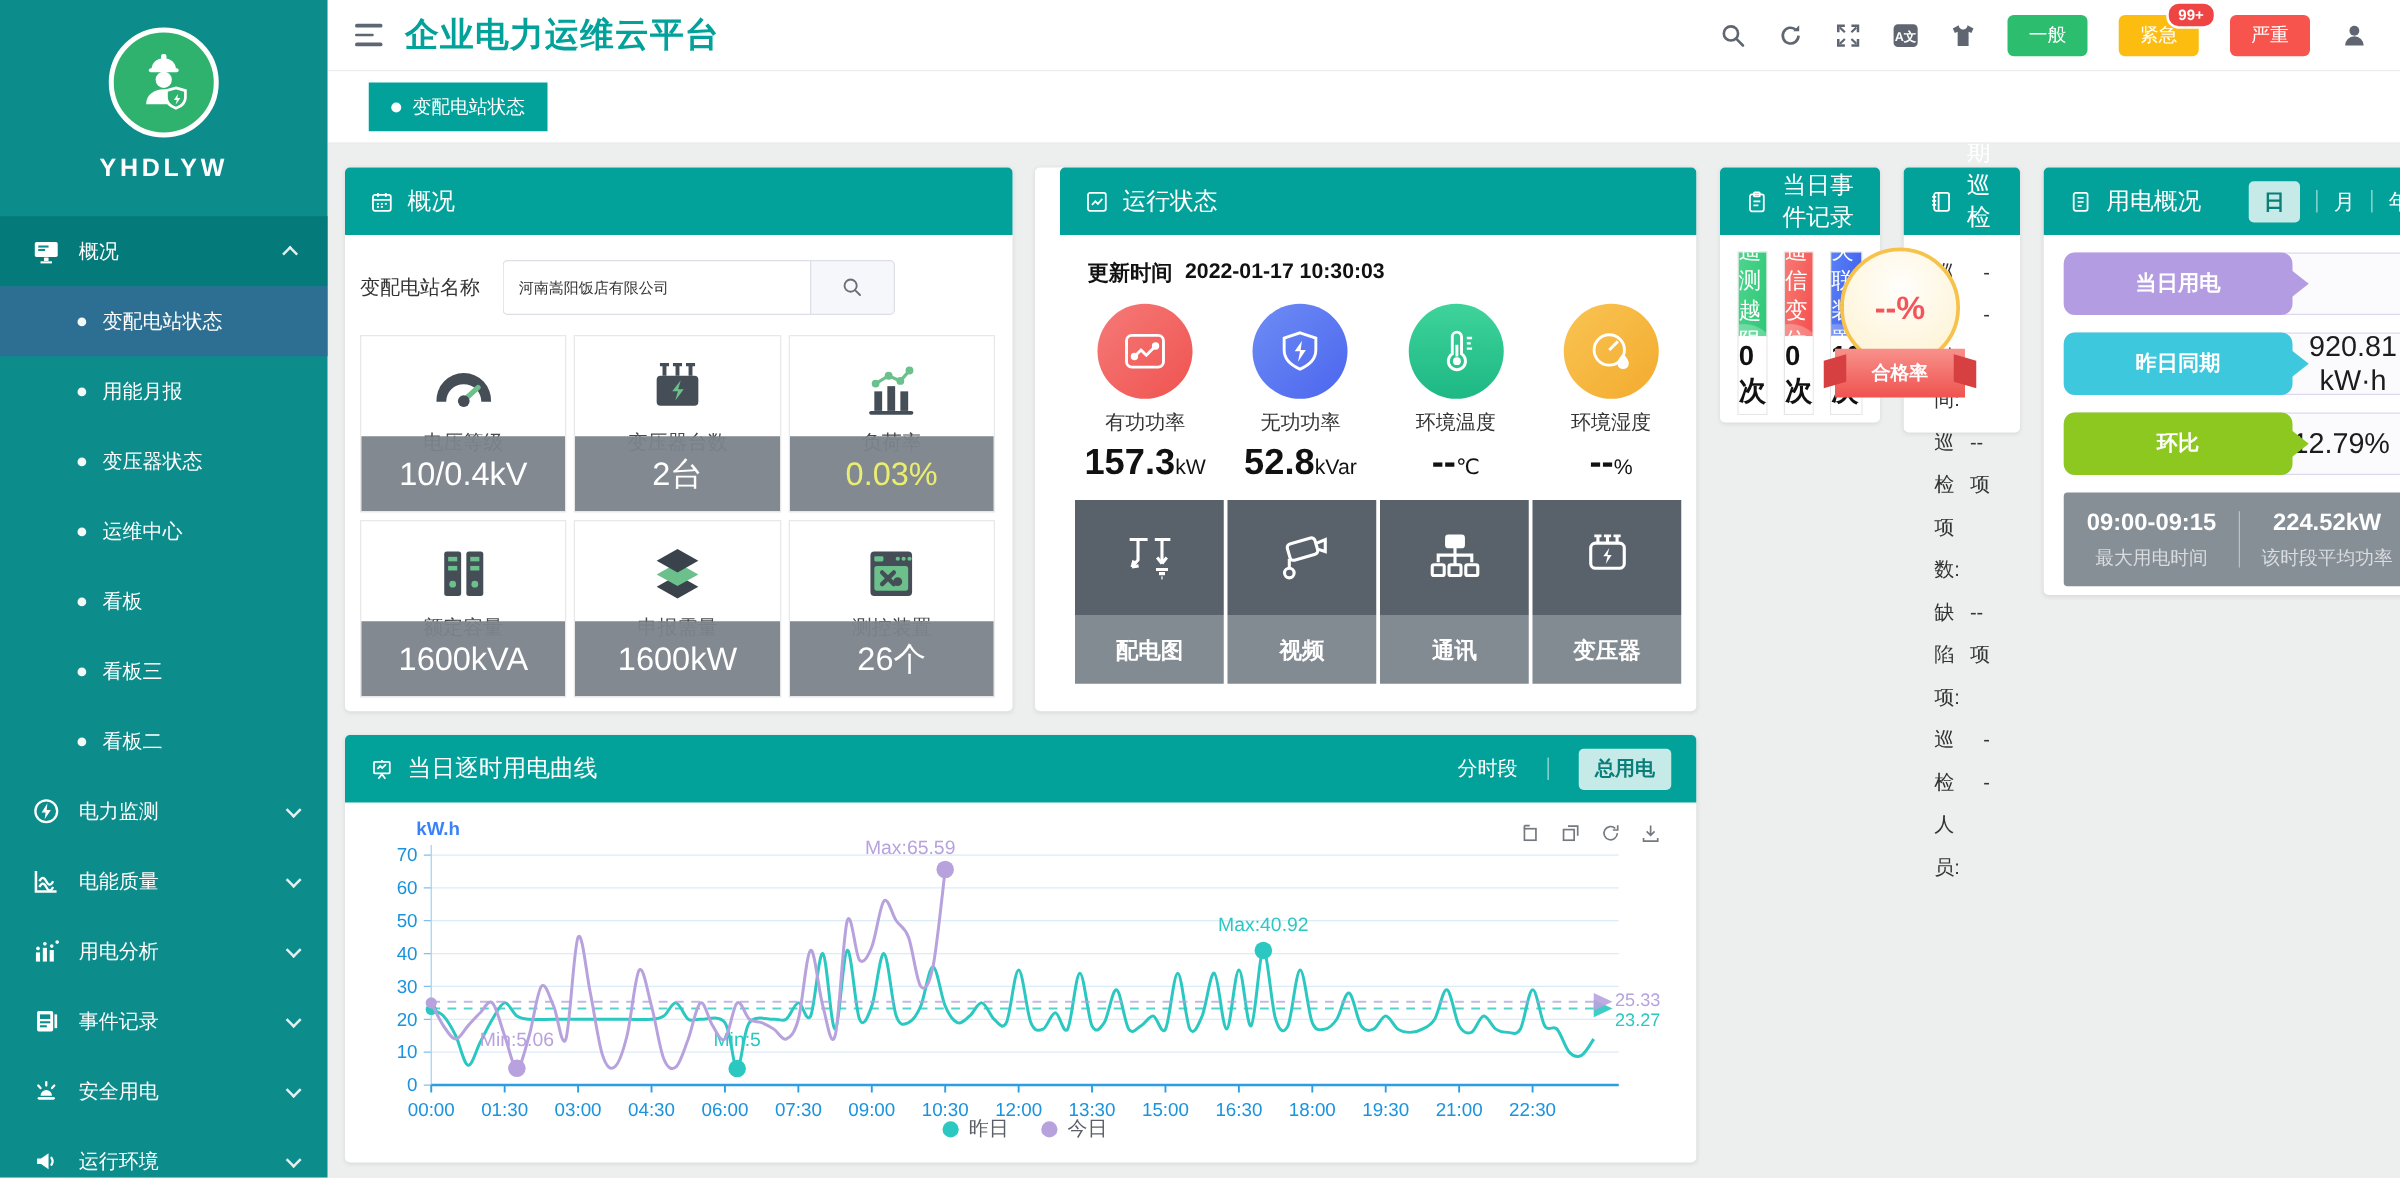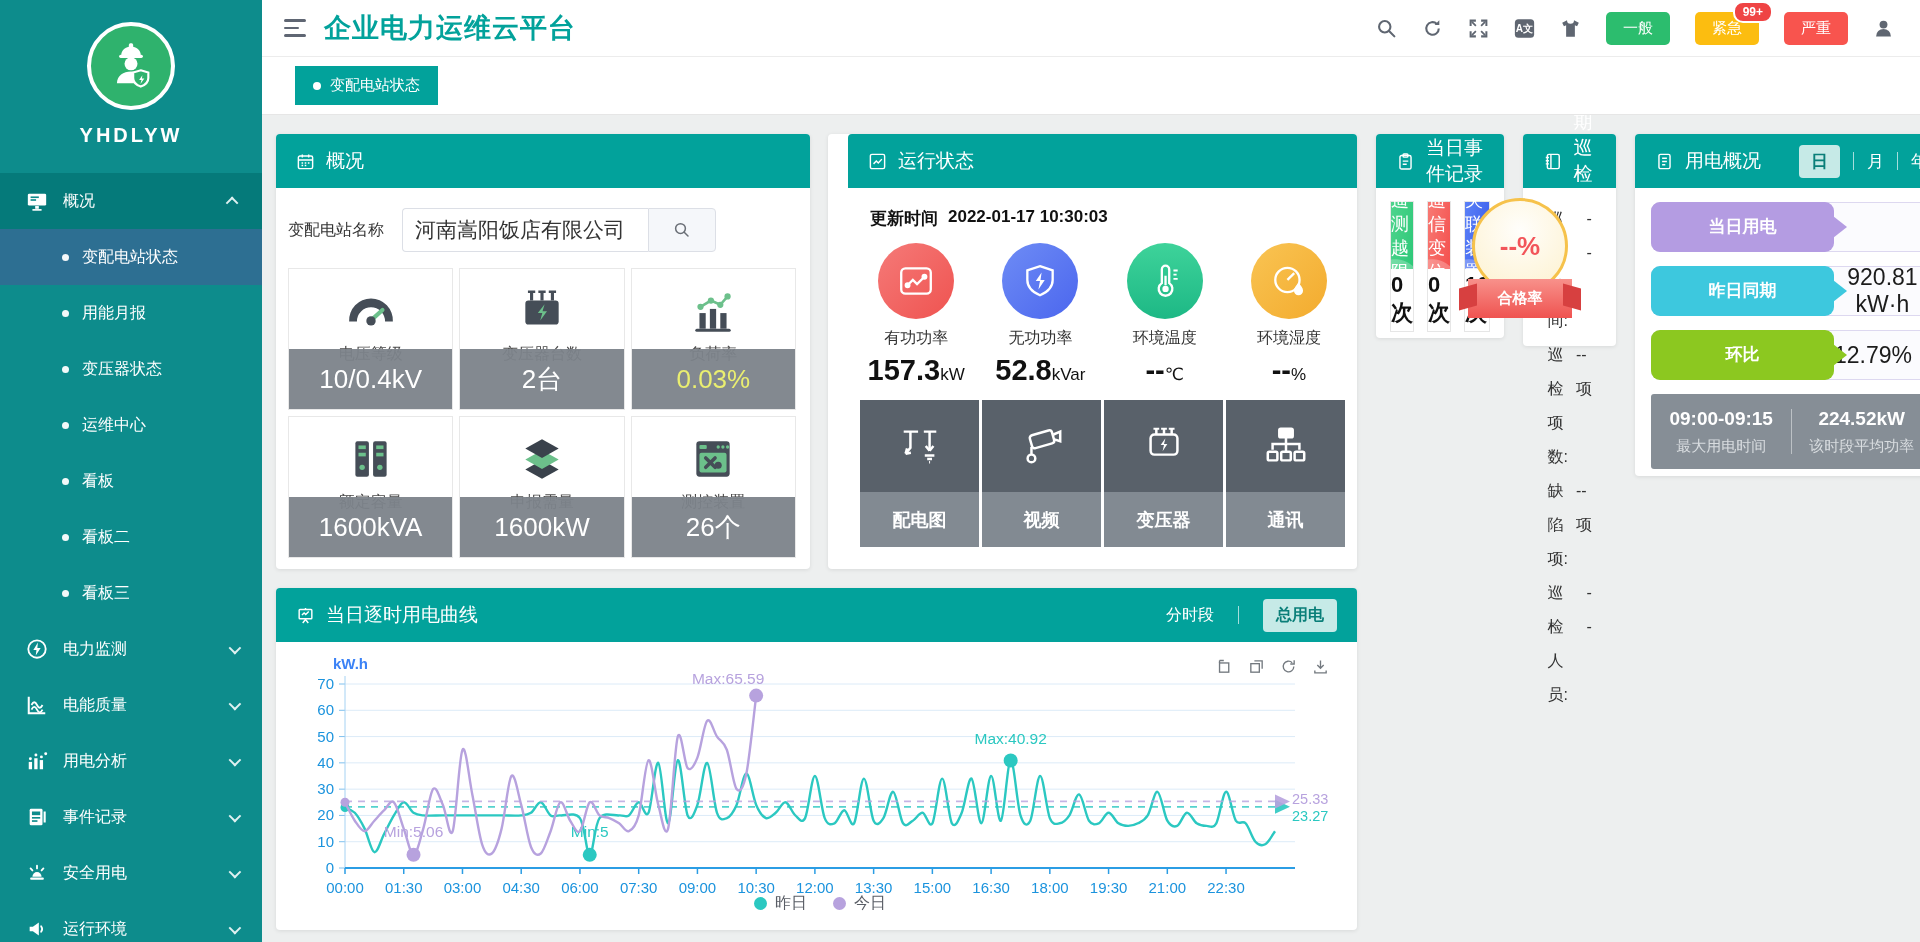--- a/index.html
+++ b/index.html
@@ -46,21 +46,21 @@
   .row-top{display:flex;gap:18px;}
   .card{background:#fff;border-radius:4px;box-shadow:0 1px 4px rgba(0,0,0,.09);position:relative;}
   .card-h{height:54px;background:#02a29b;color:#fff;display:flex;align-items:center;padding:0 20px;font-size:19px;gap:11px;
     border-radius:4px 4px 0 0;}
   .card-h svg{width:19px;height:19px;flex:none;}
   
   #card-overview{width:534px;height:435px;}
   .station-row{display:flex;align-items:center;padding:20px 14px 0 12px;}
   .station-label{font-size:16px;color:#333;width:114px;flex:none;}
   .station-input{width:246px;height:44px;border:1px solid #dcdfe6;border-right:none;border-radius:4px 0 0 4px;
-    padding:0 12px;font-size:21px;color:#333;outline:none;}
+    padding:0 12px;font-size:12px;color:#333;outline:none;}
   .station-btn{width:68px;height:44px;background:#f5f7fa;border:1px solid #dcdfe6;border-radius:0 4px 4px 0;
     display:flex;align-items:center;justify-content:center;cursor:pointer;color:#6a6f76;}
   .tiles{display:grid;grid-template-columns:repeat(3,1fr);gap:6px;padding:16px 14px 0 12px;}
   .tile{border:1px solid #e8e8e8;height:142px;position:relative;overflow:hidden;text-align:center;background:#fff;}
   .tile-icon{margin-top:10px;height:64px;display:flex;justify-content:center;align-items:center;}
   .tile-label{font-size:16px;color:#4a4a4a;margin-top:1px;}
   .tile-val{position:absolute;left:0;right:0;bottom:0;height:60px;background:rgba(124,131,138,.95);
     color:#fff;font-size:26px;display:flex;align-items:center;justify-content:center;}
   .tile-val.hl{color:#eaee70;}
   
@@ -190,25 +190,25 @@
     <div class="m-sub">
       <span class="bullet"></span>
       <span>运维中心</span>
     </div>
     <div class="m-sub">
       <span class="bullet"></span>
       <span>看板</span>
     </div>
     <div class="m-sub">
       <span class="bullet"></span>
-      <span>看板二</span>
+      <span>看板三</span>
     </div>
     <div class="m-sub">
       <span class="bullet"></span>
-      <span>看板三</span>
+      <span>看板二</span>
     </div>
     <div class="m-parent">
       <svg class="p-ic" viewBox="0 0 24 24">
         <circle cx="12" cy="12" r="9.5" fill="none" stroke="#fff" stroke-width="2"></circle>
         <path d="M13 5 8 13h3.4L10.6 19l5.4-8h-3.6z" fill="#fff"></path>
       </svg>
       <span>电力监测</span>
       <span class="chev"></span>
     </div>
     <div class="m-parent">
@@ -503,39 +503,39 @@
                   <path d="M36 12l7-3v10l-7-2.2"></path>
                     <path d="M13 25v8"></path>
                     <circle cx="13" cy="37" r="4"></circle>
                 </svg>
               </div>
               <div class="lb">视频</div>
             </div>
             <div class="sbtn">
               <div class="ic">
                 <svg width="46" height="46" viewBox="0 0 48 48" fill="none" stroke="#fff" stroke-width="2.6">
-                  <path d="M16 6v6M24 6v6M32 6v6"></path>
-                    <path d="M13 6h6M21 6h6M29 6h6" stroke-width="2.2"></path>
-                  <rect x="10" y="12" width="28" height="21" rx="4"></rect>
-                  <path d="M25.5 16l-5 7h3.5l-1.5 6.5 5-7.5h-3.5z" fill="#fff" stroke="none"></path>
-                </svg>
-              </div>
-              <div class="lb">变压器</div>
-            </div>
-            <div class="sbtn">
-              <div class="ic">
-                <svg width="46" height="46" viewBox="0 0 48 48" fill="none" stroke="#fff" stroke-width="2.6">
                   <rect x="17" y="6" width="14" height="9" rx="1.5" fill="#fff"></rect>
                   <path d="M24 15v7M10 28v-6h28v6M10 25v3M38 25v3M24 22v8"></path>
                   <rect x="5" y="30" width="10" height="9" rx="1.5"></rect>
                     <rect x="19" y="30" width="10" height="9" rx="1.5"></rect>
                     <rect x="33" y="30" width="10" height="9" rx="1.5"></rect>
                 </svg>
               </div>
               <div class="lb">通讯</div>
+            </div>
+            <div class="sbtn">
+              <div class="ic">
+                <svg width="46" height="46" viewBox="0 0 48 48" fill="none" stroke="#fff" stroke-width="2.6">
+                  <path d="M16 6v6M24 6v6M32 6v6"></path>
+                    <path d="M13 6h6M21 6h6M29 6h6" stroke-width="2.2"></path>
+                  <rect x="10" y="12" width="28" height="21" rx="4"></rect>
+                  <path d="M25.5 16l-5 7h3.5l-1.5 6.5 5-7.5h-3.5z" fill="#fff" stroke="none"></path>
+                </svg>
+              </div>
+              <div class="lb">变压器</div>
             </div>
           </div>
         </div>
       </div>
 
       <div class="card" id="card-chart">
         <div class="card-h">
           <svg viewBox="0 0 24 24" fill="none" stroke="#fff" stroke-width="1.8">
             <rect x="4" y="4.5" width="16" height="11.5" rx="1"></rect>
               <path d="M12 2.5v2M12 16v2.5M8.5 21.5l3.5-4.5 3.5 4.5"></path>

